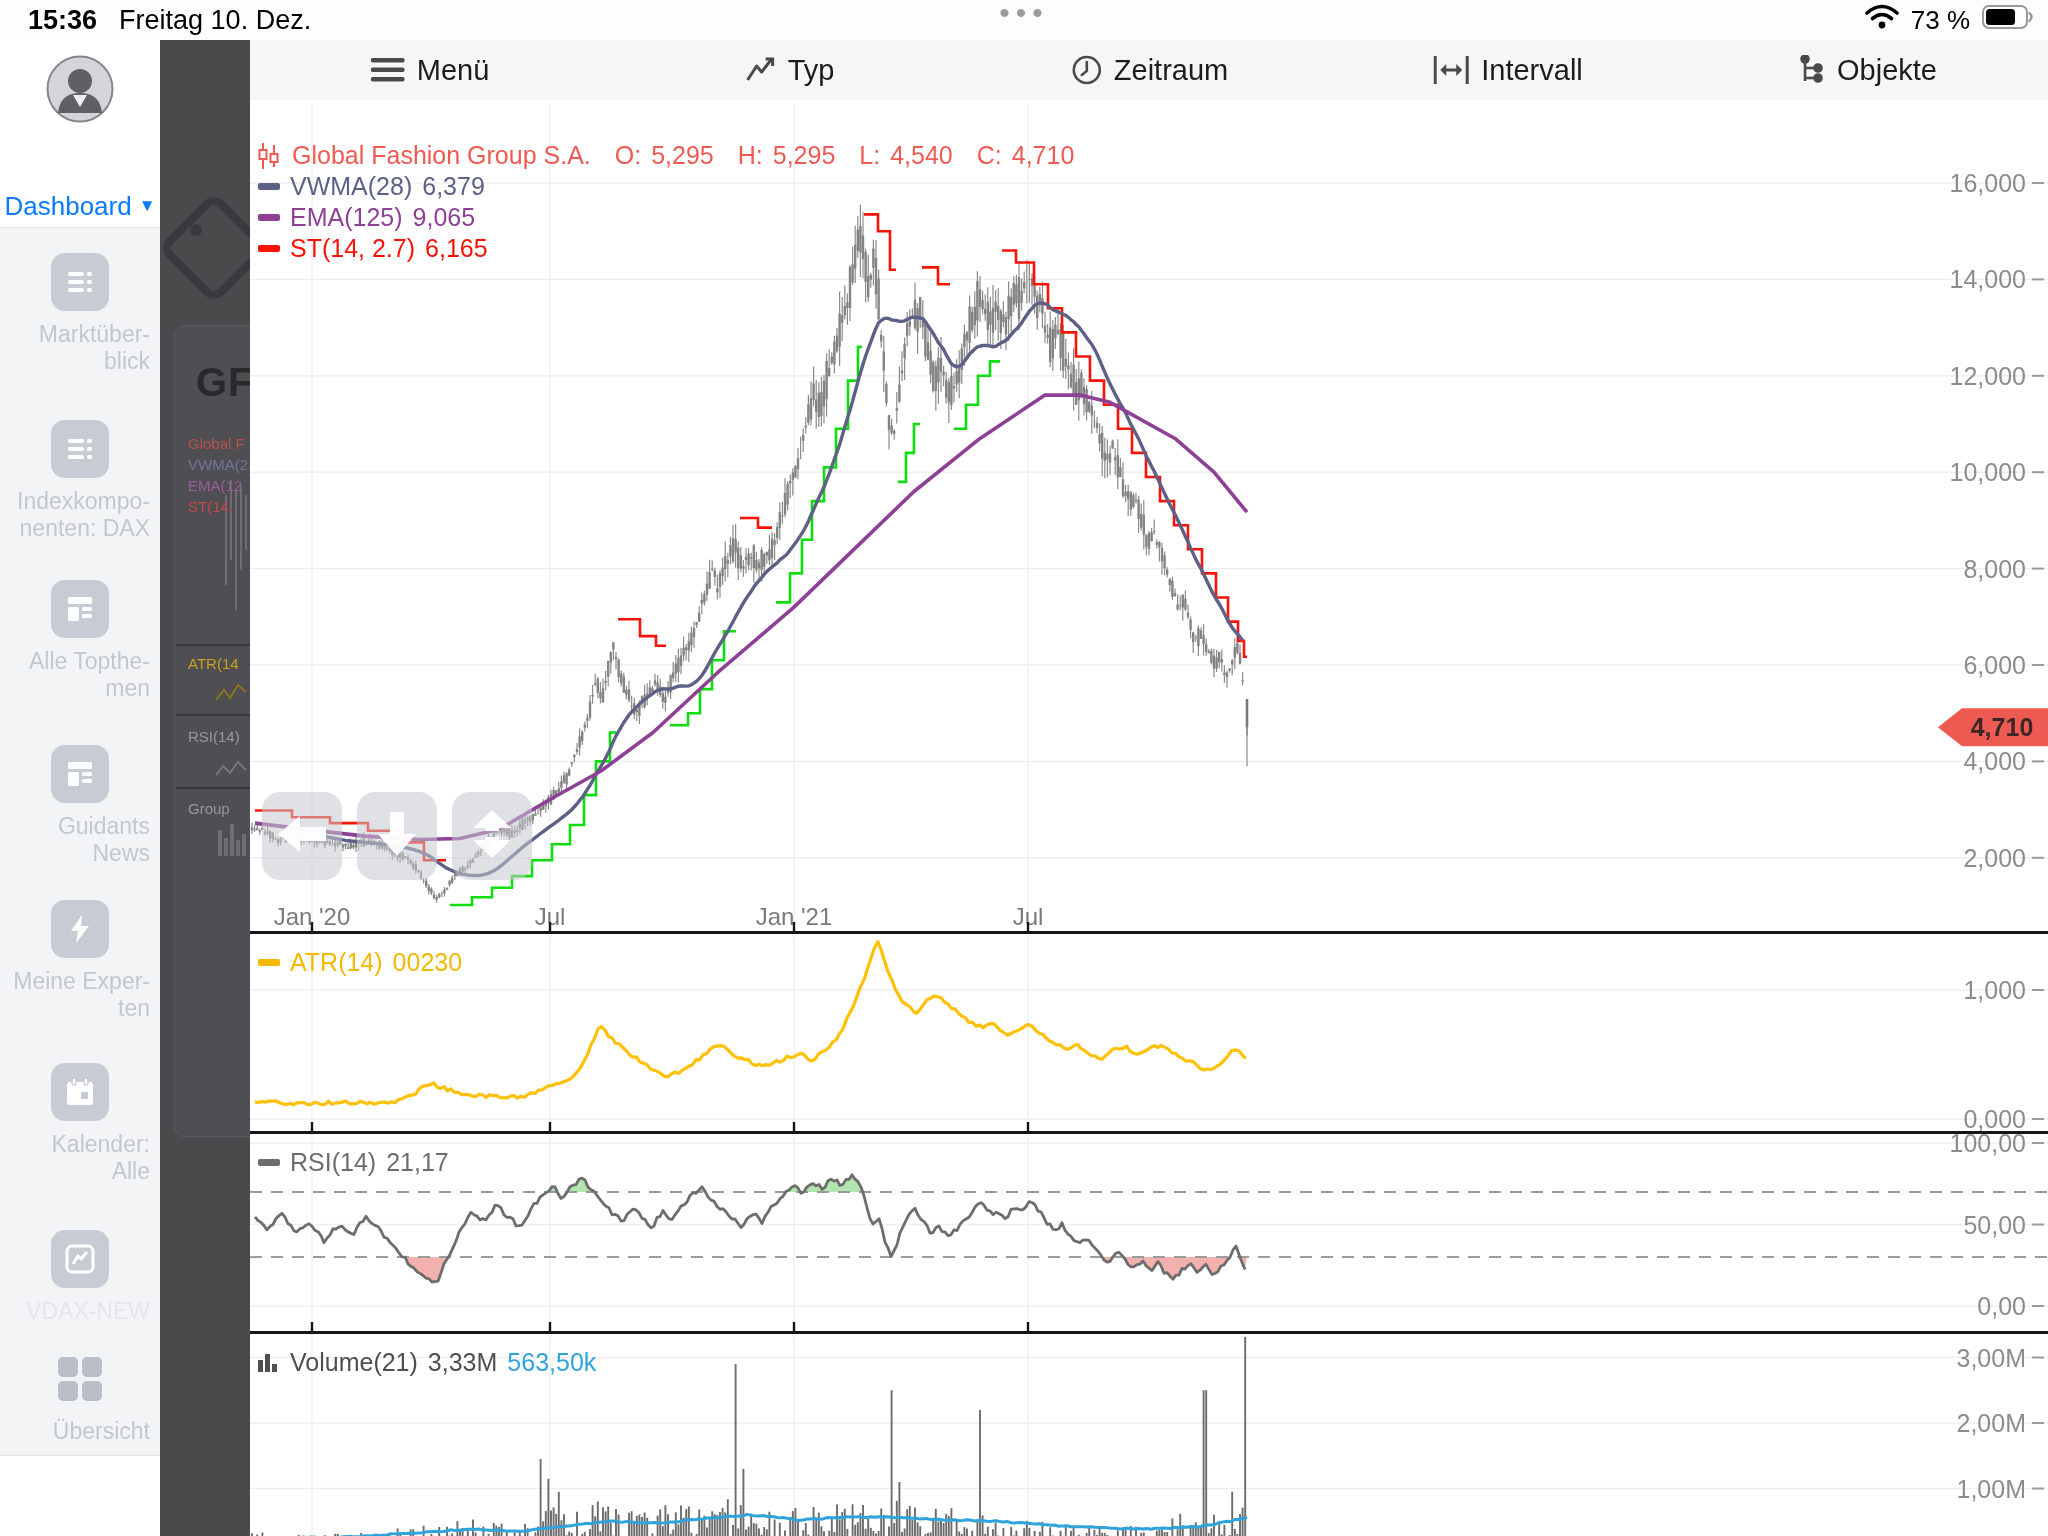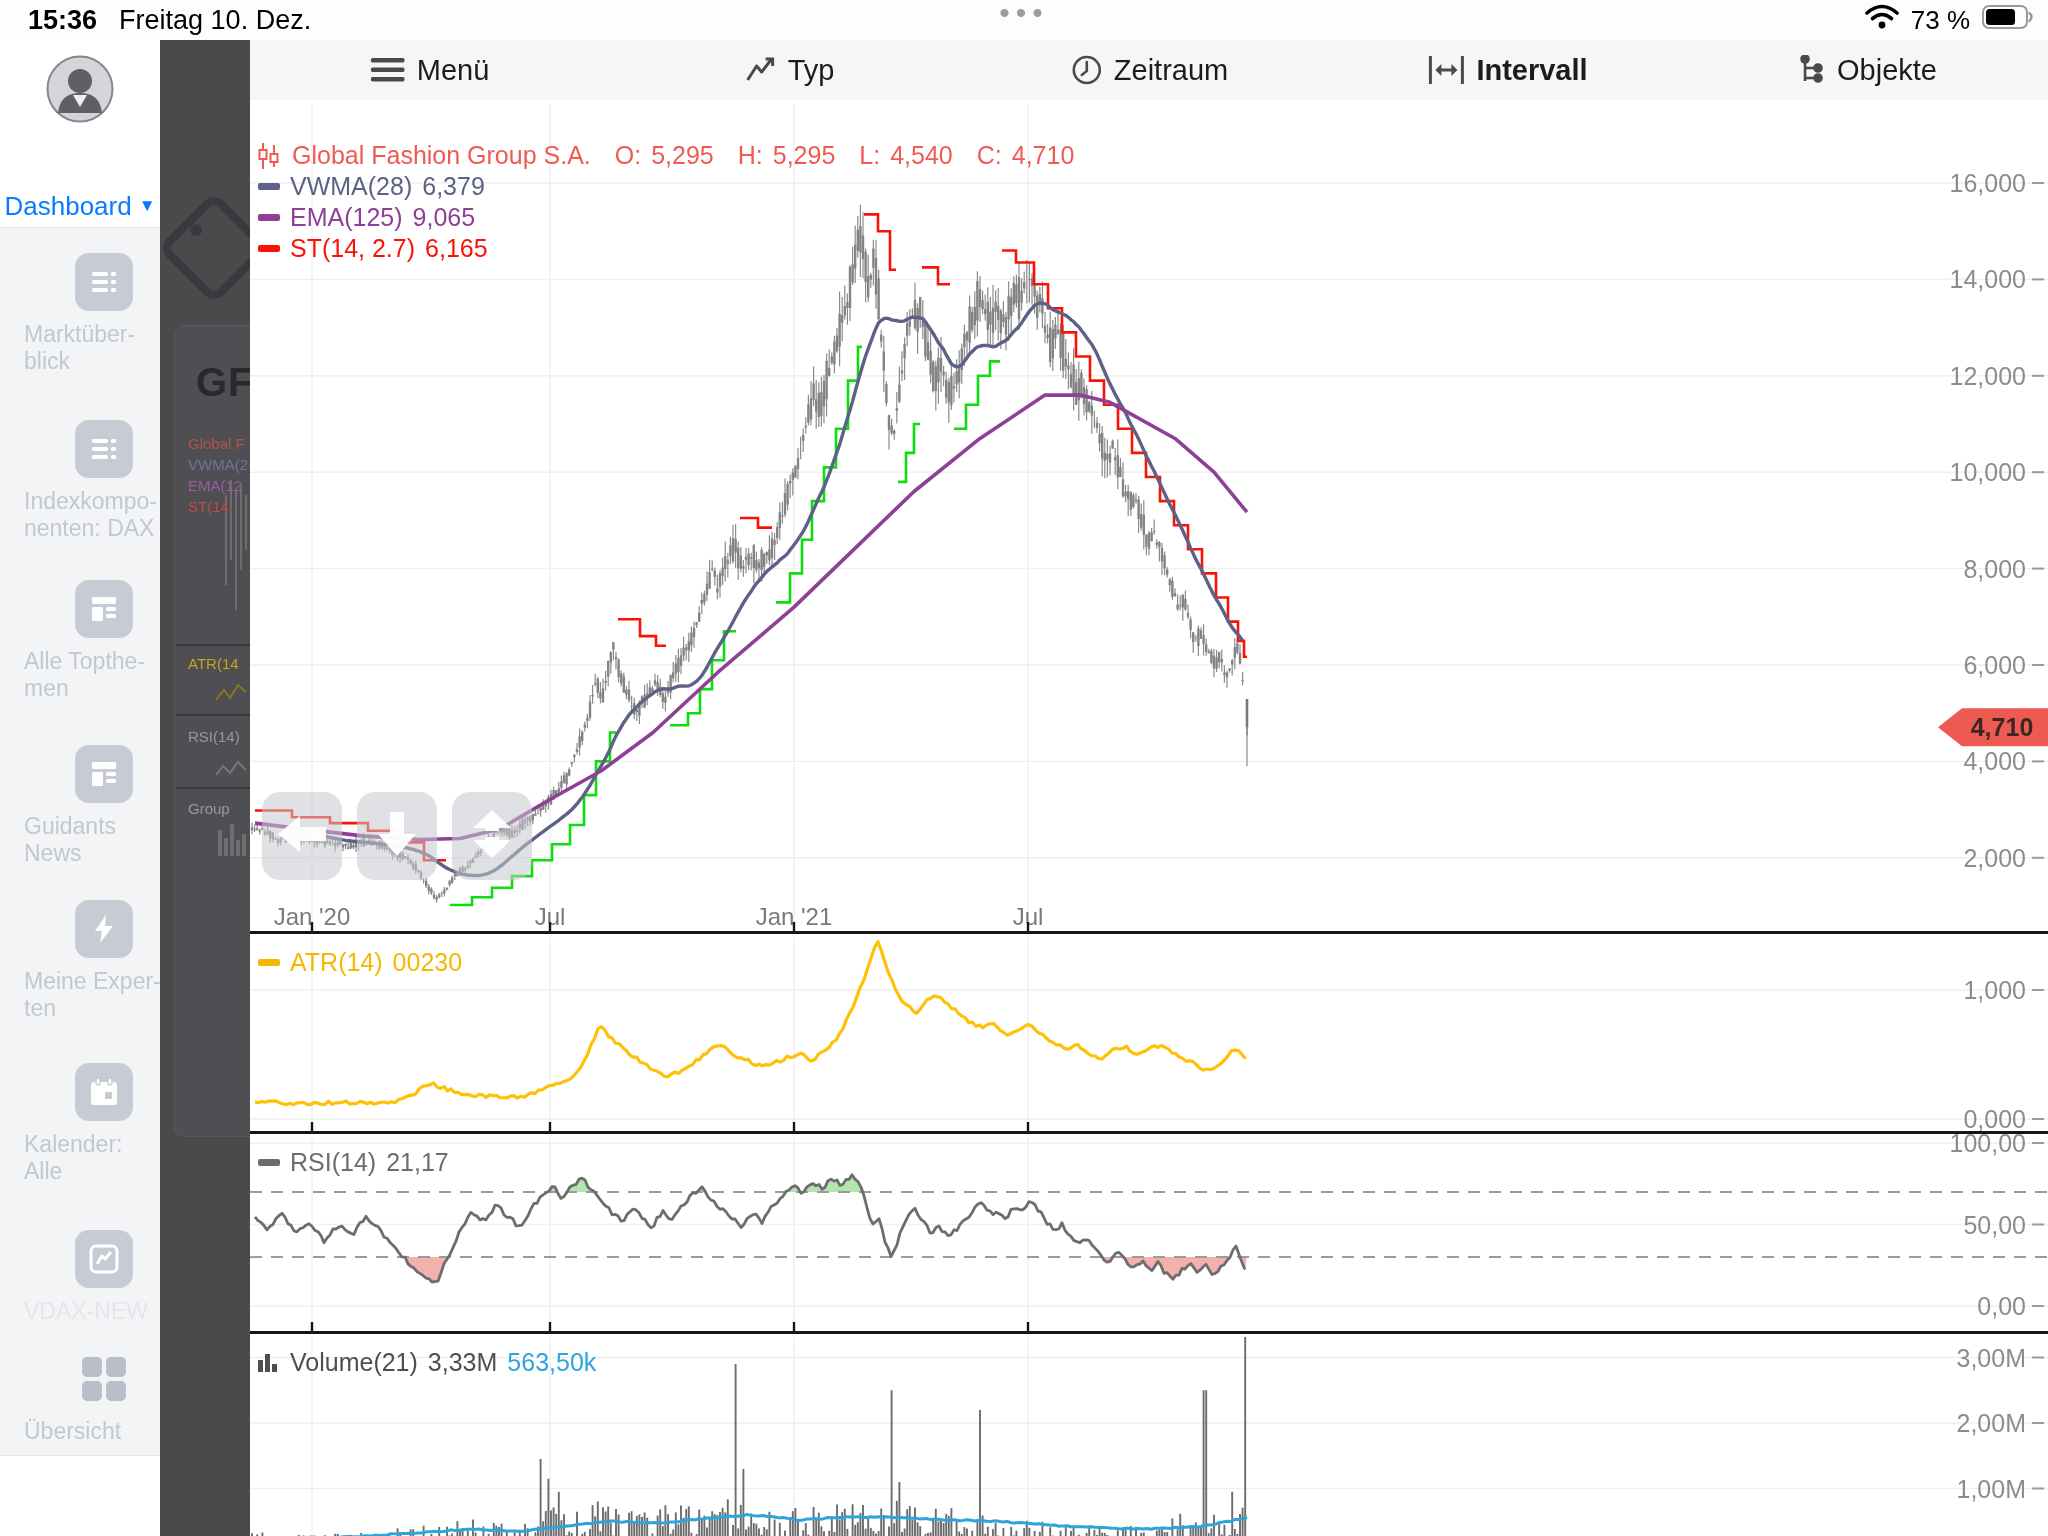--- a/index.html
+++ b/index.html
@@ -12,21 +12,21 @@
   .sb-left{display:flex;gap:22px;padding-left:28px;align-items:center;}
   .sb-time{font-weight:700;}
   .sb-dots{position:absolute;left:0;right:0;text-align:center;color:#9a9aa0;font-size:30px;letter-spacing:6px;top:-4px;}
   .sb-right{display:flex;gap:12px;padding-right:14px;align-items:center;}
   
   .sidebar{left:0;top:40px;width:160px;height:1496px;background:#f3f4f6;}
   .sb-white-top{position:absolute;left:0;top:0;width:160px;height:145px;background:#fff;border-bottom:1px solid #e3e4e6;}
   .sb-dash-row{position:absolute;left:0;top:145px;width:160px;height:42px;background:#fff;border-bottom:1px solid #e3e4e6;
                display:flex;align-items:center;justify-content:center;color:#0a7aff;font-size:26px;gap:7px;}
   .sb-items{position:absolute;left:0;top:187px;width:160px;}
-  .sb-item{position:absolute;left:0;width:150px;text-align:left;color:#c2c8d0;font-size:23px;line-height:27px;margin-left:24px;}
+  .sb-item{position:absolute;left:0;width:150px;text-align:right;color:#c2c8d0;font-size:23px;line-height:27px;}
   .sb-item .ic{display:block;margin:0 auto 10px auto;width:58px;height:58px;border-radius:14px;background:#c7ccd4;
                display:flex;align-items:center;justify-content:center;margin-left:51px;}
   .sb-item.nobg .ic{background:transparent;}
   .sb-item.faded{color:#e3e6ea;}
   .sb-search-zone{position:absolute;left:0;top:1415px;width:160px;height:121px;background:#fff;border-top:1px solid #e3e4e6;}
   
   .dim-strip{left:160px;top:40px;width:90px;height:1496px;background:#4a4a4d;overflow:hidden;}
   .mini-card{position:absolute;left:14px;top:285px;width:90px;height:810px;background:#4f4f53;border:1px solid #5a5a5e;border-radius:10px;}
   .mini-title{position:absolute;left:36px;top:320px;font-size:40px;font-weight:700;color:#29292c;letter-spacing:1px;}
   .mini-row{position:absolute;left:28px;font-size:15px;white-space:nowrap;}
@@ -99,21 +99,21 @@
       </div>
       <div class="tb-item" style="left: 900px;">
         <span style="display: inline-flex;">
           <svg width="30" height="30" viewBox="0 0 30 30">
             <circle cx="15" cy="15" r="13" fill="none" stroke="#4a4a4d" stroke-width="2.6"></circle>
             <path d="M15 7 V16 L10 20" fill="none" stroke="#4a4a4d" stroke-width="2.6" stroke-linecap="round"></path>
           </svg>
         </span>
         <span>Zeitraum</span>
       </div>
-      <div class="tb-item" style="left: 1258px; font-weight: bold;">
+      <div class="tb-item" style="left: 1258px;">
         <span style="display: inline-flex;">
           <svg width="36" height="28" viewBox="0 0 36 28">
             <g stroke="#4a4a4d" stroke-width="3">
               <line x1="2" y1="0" x2="2" y2="28"></line>
               <line x1="34" y1="0" x2="34" y2="28"></line>
               <line x1="9" y1="14" x2="27" y2="14"></line>
             </g>
             <path d="M13 8 L7 14 L13 20 Z" fill="#4a4a4d"></path>
             <path d="M23 8 L29 14 L23 20 Z" fill="#4a4a4d"></path>
           </svg>

